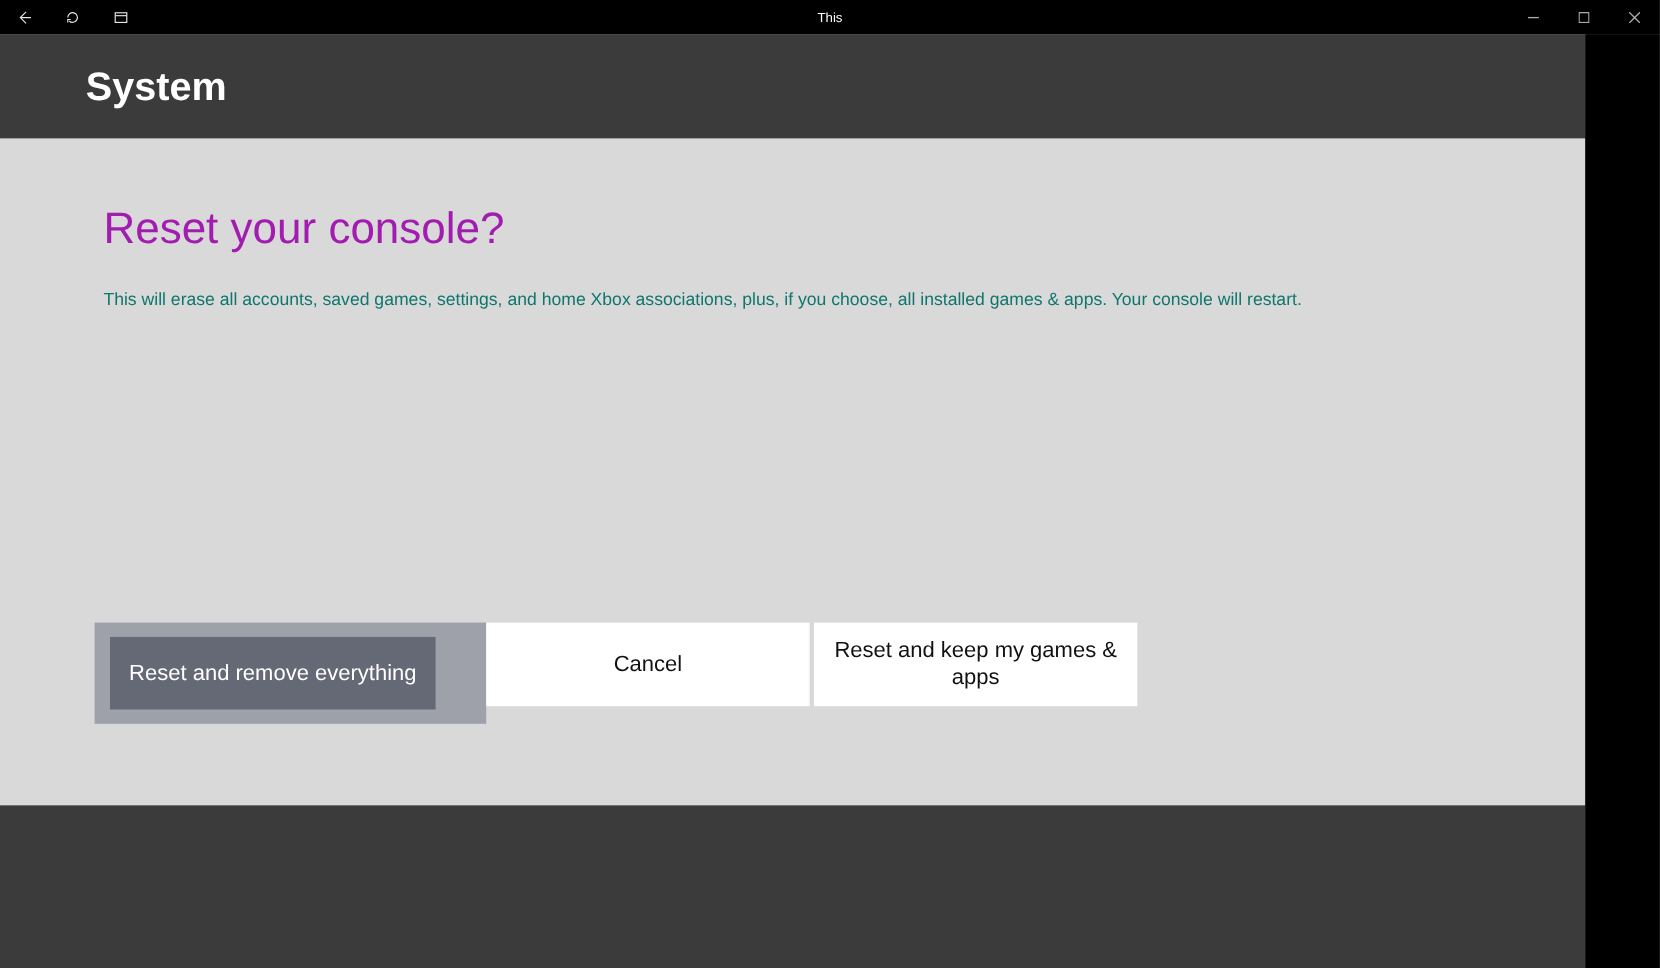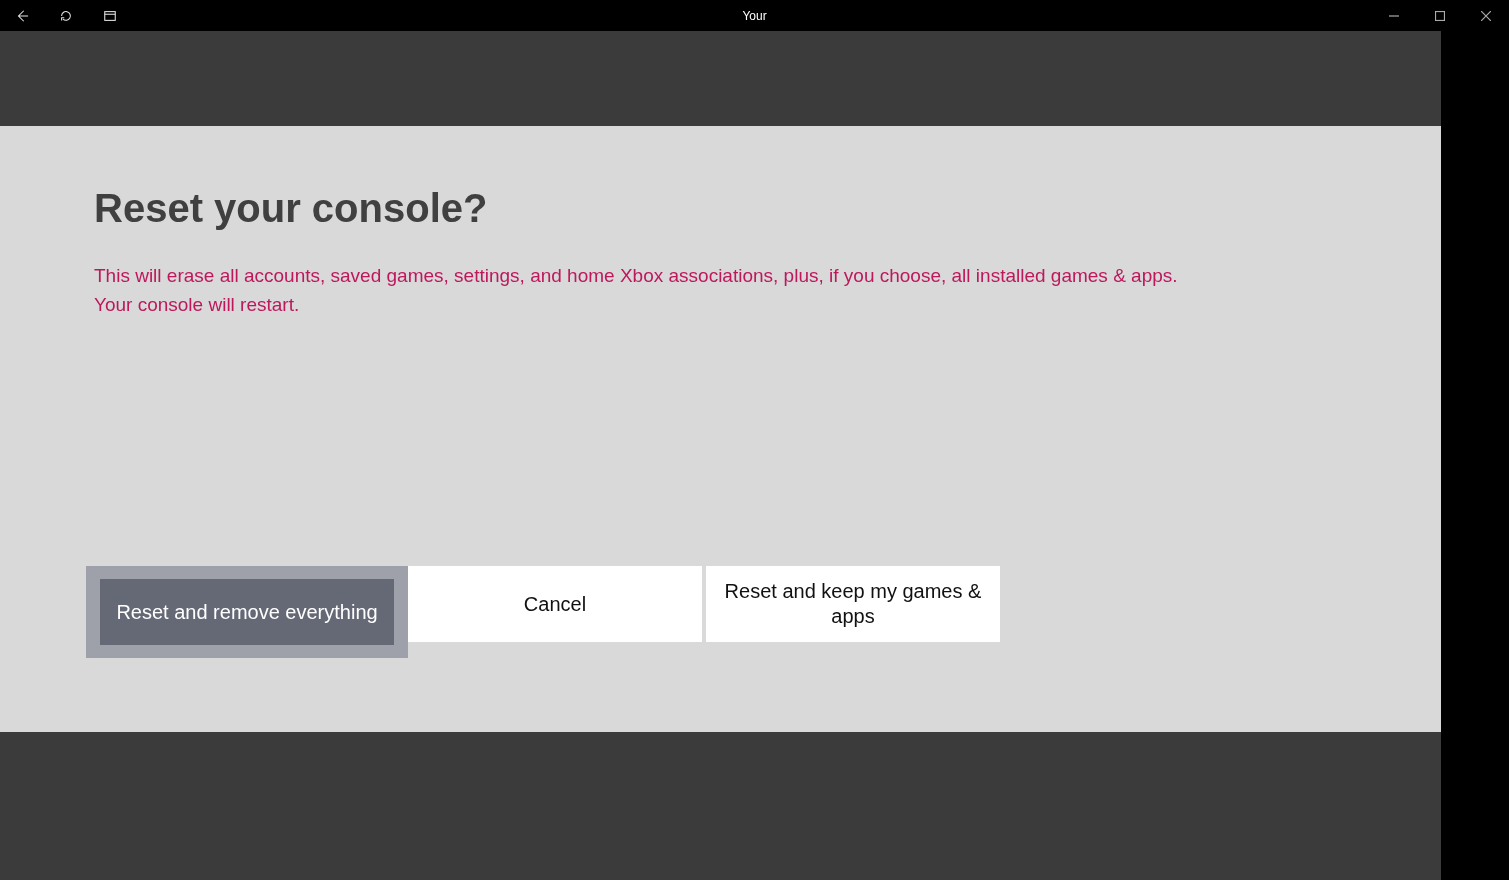--- a/index.html
+++ b/index.html
@@ -76,28 +76,28 @@
 
   
   .content {
     flex: 1 1 auto;
     background: #d9d9d9;
     padding: 60px 78px 0 94px;
     position: relative;
   }
   .content h1 {
     font-size: 40px;
-    font-weight: 700;
-    color: #404040;
+    font-weight: 400;
+    color: #a21caf;
     margin-bottom: 30px;
   }
   .content p.desc {
-    font-size: 19px;
+    font-size: 16px;
     line-height: 1.55;
-    color: #be185d;
+    color: #0f766e;
     max-width: 1100px;
   }
 
   
   .button-row {
     position: absolute;
     left: 86px;
     top: 440px;
     display: flex;
     gap: 0;
@@ -108,26 +108,26 @@
     display: flex;
     align-items: center;
     justify-content: center;
     font-size: 20px;
     text-align: center;
     padding: 0 14px;
     border: none;
     margin-right: 4px;
   }
   .opt-btn.selected-wrap {
-    width: 322px;
+    width: 356px;
     height: 92px;
     background: #9ea1aa;
     display: flex;
     align-items: center;
-    justify-content: flex-end;
+    justify-content: flex-start;
     margin-right: 0;
   }
   .opt-btn.selected-inner {
     width: 296px;
     height: 66px;
     background: #656976;
     color: #fff;
     display: flex;
     align-items: center;
     justify-content: center;
@@ -182,21 +182,21 @@
           <path d="M3 13v-3h3"></path>
         </svg>
     </div>
     <div class="tb-btn">
       <svg viewBox="0 0 16 16">
           <rect x="2" y="3" width="12" height="10"></rect>
           <path d="M2 6h12"></path>
         </svg>
     </div>
   </div>
-  <div class="title">Your</div>
+  <div class="title">This</div>
   <div class="win-controls">
     <div class="win-btn">
       <svg viewBox="0 0 10 10">
           <path d="M0 5h10"></path>
         </svg>
     </div>
     <div class="win-btn">
       <svg viewBox="0 0 10 10">
           <rect x="0.5" y="0.5" width="9" height="9"></rect>
         </svg>
@@ -208,20 +208,21 @@
     </div>
   </div>
 </div>
 
 <div class="right-gutter"></div>
 
 <div class="app-frame">
 
   <div class="header-strip">
     <div class="crumb">
+      <span class="bold">System</span>
     </div>
   </div>
 
   <div class="content">
     <h1>Reset your console?</h1>
     <p class="desc">This will erase all accounts, saved games, settings, and home Xbox associations, plus, if you choose, all installed games &amp; apps. Your console will restart.</p>
 
     <div class="button-row">
       <div class="opt-btn selected-wrap">
         <div class="opt-btn selected-inner">Reset and remove everything</div>

